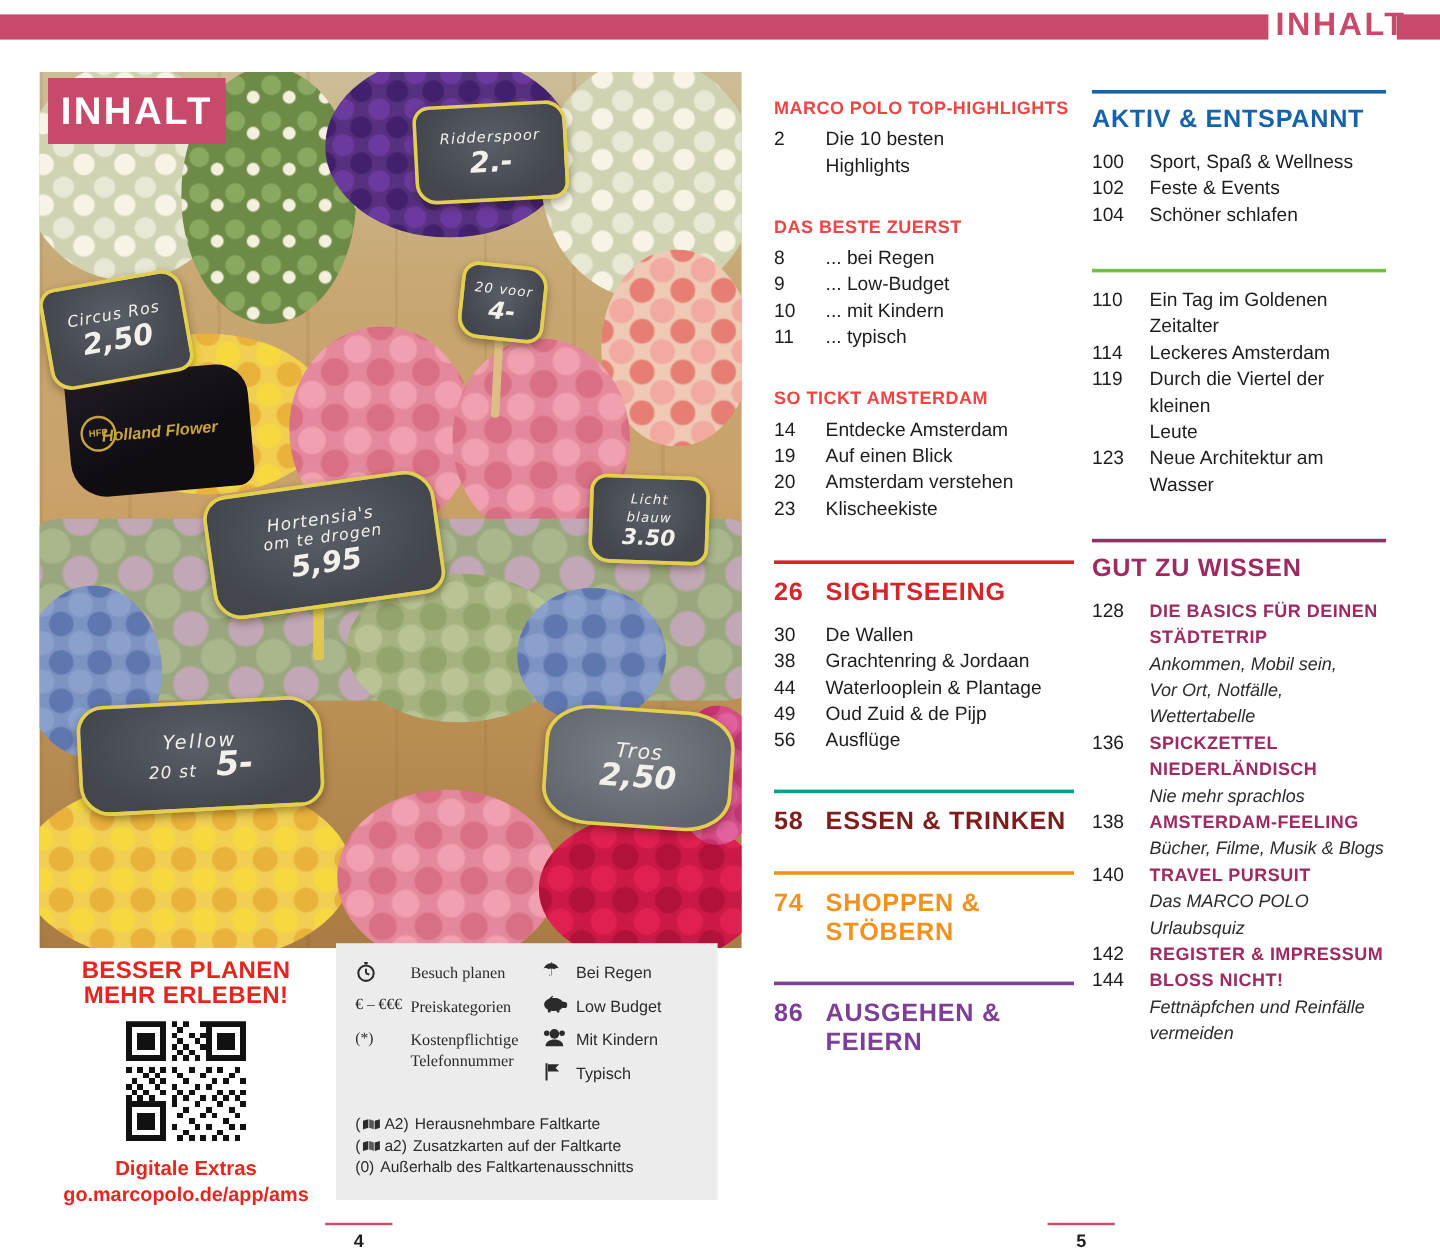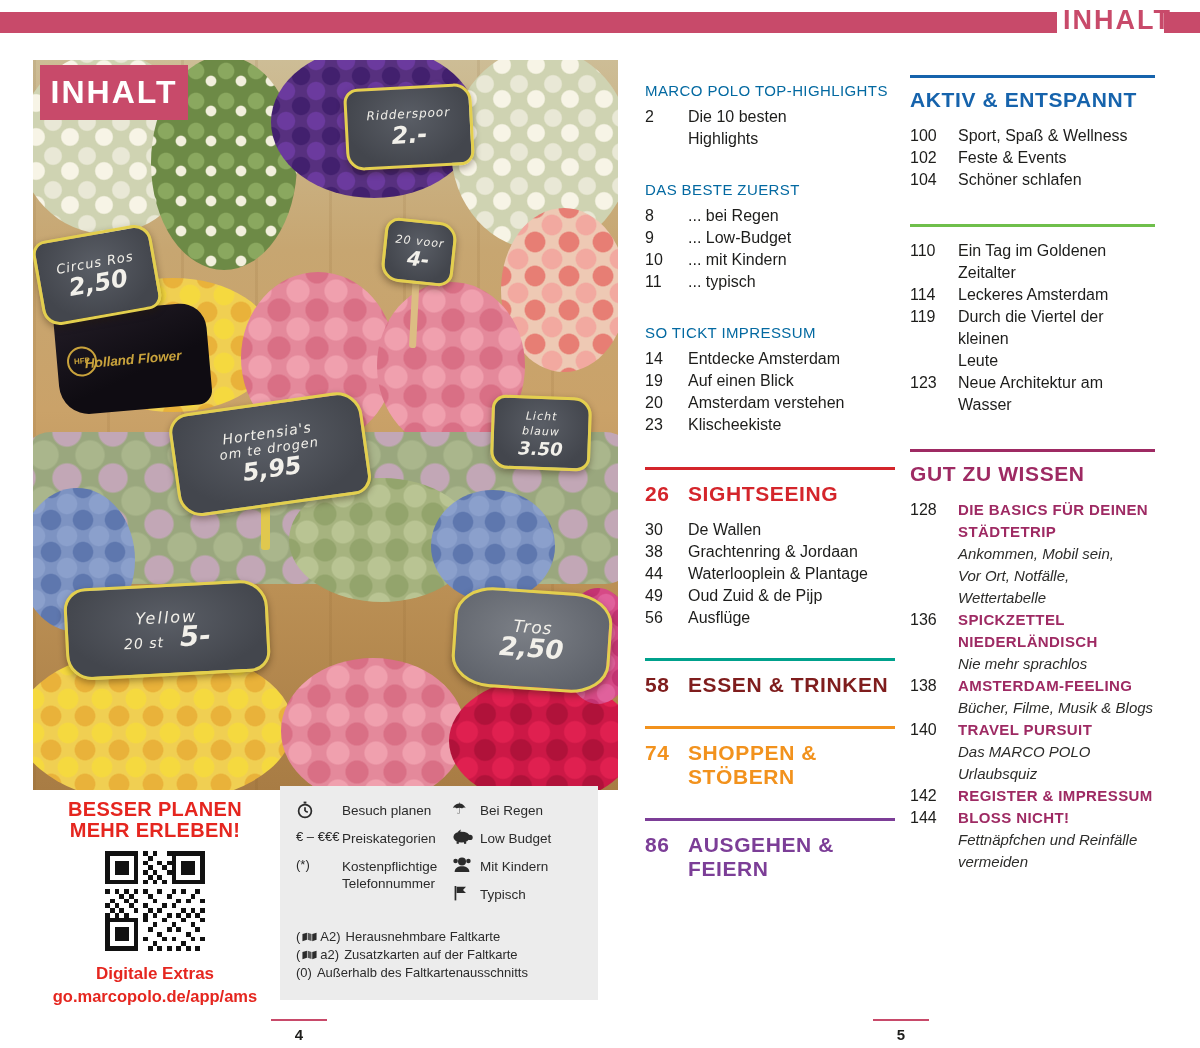--- a/index.html
+++ b/index.html
@@ -54,21 +54,21 @@
   .stick{position:absolute;background:#dcbd83;z-index:5;border-radius:3px;}
   .wrap{position:absolute;left:24px;top:248px;width:152px;height:102px;z-index:4;
         background:linear-gradient(160deg,#221c26,#0f0c12 60%);border-radius:10px 26px 14px 30px;
         transform:rotate(-5deg);display:flex;align-items:center;justify-content:center;}
   .wrap .wrap-txt{color:#c9a33c;font-style:italic;font-weight:700;font-size:13.5px;white-space:nowrap;}
   .wrap .wrap-dot{position:absolute;left:10px;top:34px;width:26px;height:26px;border-radius:50%;
         border:2px solid #c9a33c;color:#c9a33c;font-size:8px;line-height:26px;text-align:center;font-weight:700;}
 
   
   .col-mid{position:absolute;left:645px;top:75px;width:250px;padding-top:7px;}
-  .g-title{font-weight:400;font-size:15px;letter-spacing:.4px;color:#0369a1;margin-bottom:7px;}
+  .g-title{font-weight:700;font-size:15px;letter-spacing:.4px;color:#ef4444;margin-bottom:7px;}
   .trow{display:flex;font-size:16px;line-height:22px;}
   .trow .num{flex:none;width:43px;}
   .trow .txt{white-space:pre-line;}
   .group{margin-bottom:31px;}
   .chapter{margin-bottom:29px;}
   .rule{height:3px;margin-bottom:12px;}
   .ch-head{display:flex;font-weight:700;font-size:21px;letter-spacing:.6px;line-height:24px;}
   .ch-head .ch-num{flex:none;width:43px;}
   .ch-entries{margin-top:13px;margin-bottom:9px;}
   .red-t{color:#d4252b}.red-b{background:#d4252b}
@@ -95,21 +95,21 @@
   .promo-l{font-weight:700;font-size:20px;line-height:21px;letter-spacing:.3px;}
   .qr{margin:10px auto 12px auto;width:100px;height:100px;display:block;}
   .cta1{font-weight:700;font-size:17px;line-height:22px;}
   .cta2{font-weight:700;font-size:16.5px;line-height:22px;}
 
   
   .legend{position:absolute;left:280px;top:786px;width:318px;height:214px;background:#ececec;
           padding:14px 0 0 16px;box-sizing:border-box;font-size:13.5px;color:#2b2b2b;}
   .leg-cols{display:flex;}
   .leg-col{display:flex;flex-direction:column;}
-  .leg-col.l{width:156px;}
+  .leg-col.l{width:156px;font-family:Liberation Serif, serif;}
   .leg-col.r{width:140px;}
   .leg-row{display:flex;align-items:flex-start;min-height:28px;}
   .leg-ic{flex:none;width:46px;padding-top:1px;}
   .leg-col.r .leg-ic{width:28px;}
   .leg-label{white-space:pre-line;line-height:17px;padding-top:2px;}
   .leg-sym{font-size:13px;font-weight:400;}
   .glyph{font-size:16px;line-height:16px;}
   .fns{margin-top:16px;}
   .fn{font-size:13px;line-height:18px;display:flex;align-items:center;}
   .fn .map-ic{margin:0 3px 0 2px;}
@@ -217,21 +217,21 @@
           <span class="num">10</span>
           <span class="txt">... mit Kindern</span>
         </div>
       <div class="trow">
           <span class="num">11</span>
           <span class="txt">... typisch</span>
         </div>
     </div>
 
     <div class="group">
-      <div class="g-title">SO TICKT IMPRESSUM</div>
+      <div class="g-title">SO TICKT AMSTERDAM</div>
       <div class="trow">
           <span class="num">14</span>
           <span class="txt">Entdecke Amsterdam</span>
         </div>
       <div class="trow">
           <span class="num">19</span>
           <span class="txt">Auf einen Blick</span>
         </div>
       <div class="trow">
           <span class="num">20</span>

